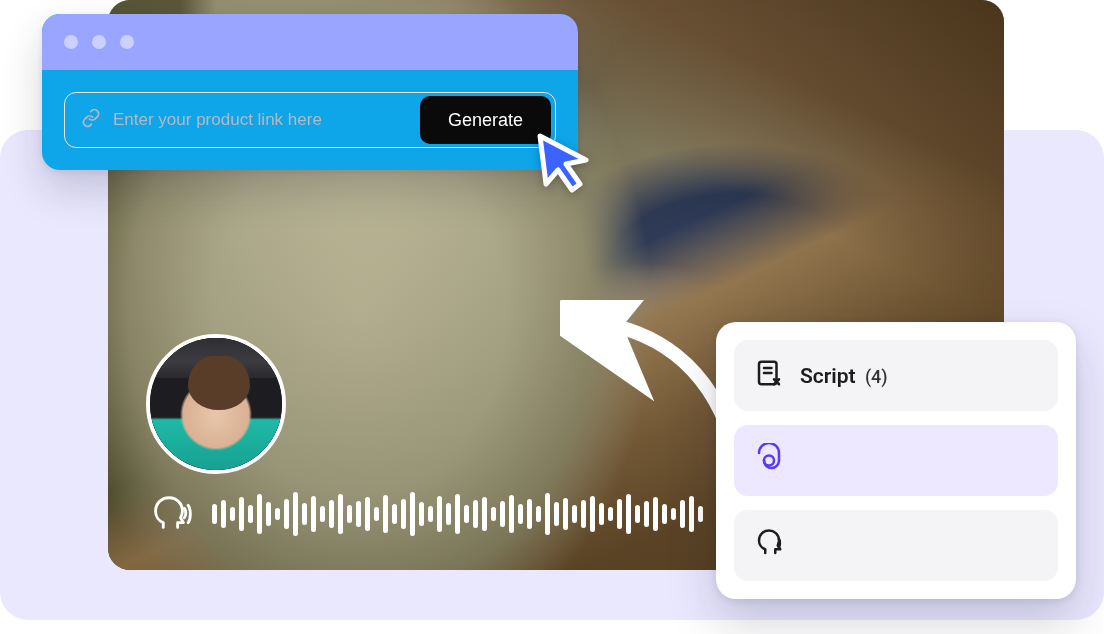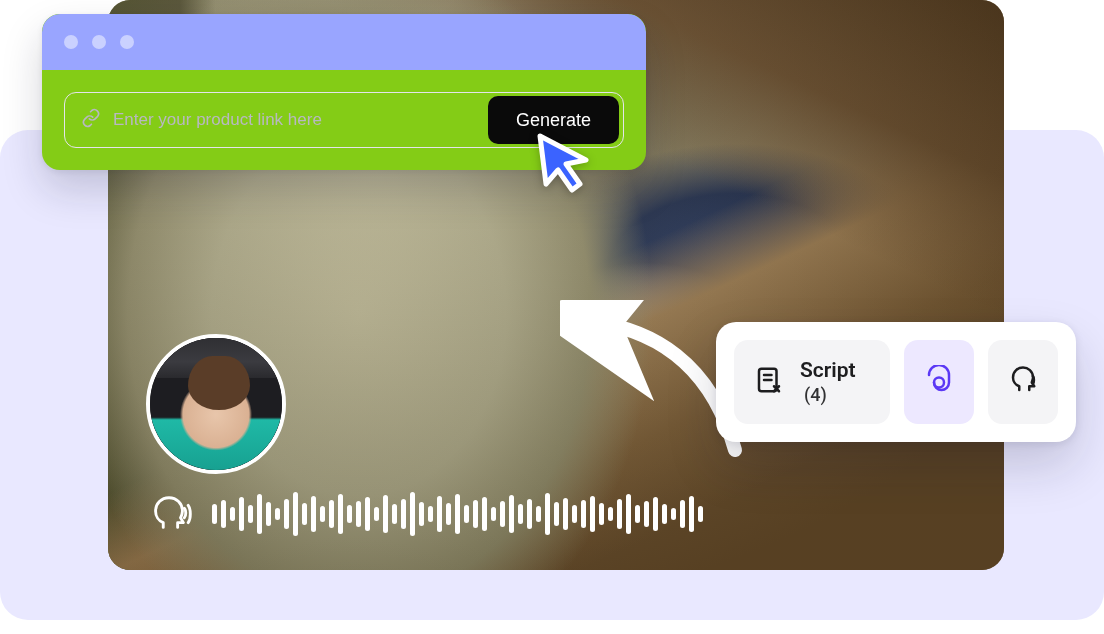--- a/index.html
+++ b/index.html
@@ -79,22 +79,22 @@
     color:#fff;
   }
   .voice-row svg { display:block; }
   .waveform { display:flex; align-items:center; gap:4px; height:48px; }
   .waveform span {
     display:block; width:5px; background:#fff; border-radius:3px;
   }
 
   
   .input-card {
-    position:absolute; left:42px; top:14px; width:604px;
-    background:#84cc16; border-radius:18px;
+    position:absolute; left:42px; top:14px; width:536px;
+    background:#0ea5e9; border-radius:18px;
     box-shadow: 0 20px 40px rgba(20,20,50,.18), 0 2px 6px rgba(20,20,50,.08);
     overflow:hidden;
   }
   .input-card .titlebar {
     height:56px; background:#99a5ff;
     border-radius:18px 18px 0 0;
     display:flex; align-items:center; padding:0 22px; gap:14px;
   }
   .input-card .titlebar .dot {
     width:14px; height:14px; border-radius:50%; background:#cad1ff;
@@ -125,21 +125,21 @@
   .swoosh {
     position:absolute; left:560px; top:300px; width:200px; height:190px;
     pointer-events:none;
   }
 
   
   .options {
     position:absolute; left:716px; top:322px; width:360px;
     background:#fff; border-radius:20px; padding:18px;
     box-shadow: 0 24px 50px rgba(20,20,50,.18), 0 2px 8px rgba(20,20,50,.10);
-    display:flex; flex-direction:row; gap:14px;
+    display:flex; flex-direction:column; gap:14px;
   }
   .opt {
     display:flex; align-items:center; gap:16px;
     border-radius:14px; padding:18px 20px;
     font-size:21px; color:#1d1d1f; cursor:pointer;
   }
   .opt .sub { font-size:18px; margin-left:4px; }
   .opt.default { background:#f4f4f6; }
   .opt.active  { background:#ede8ff; color:#5b38f5; }
   .opt.active .sub { color:#5b38f5; }

